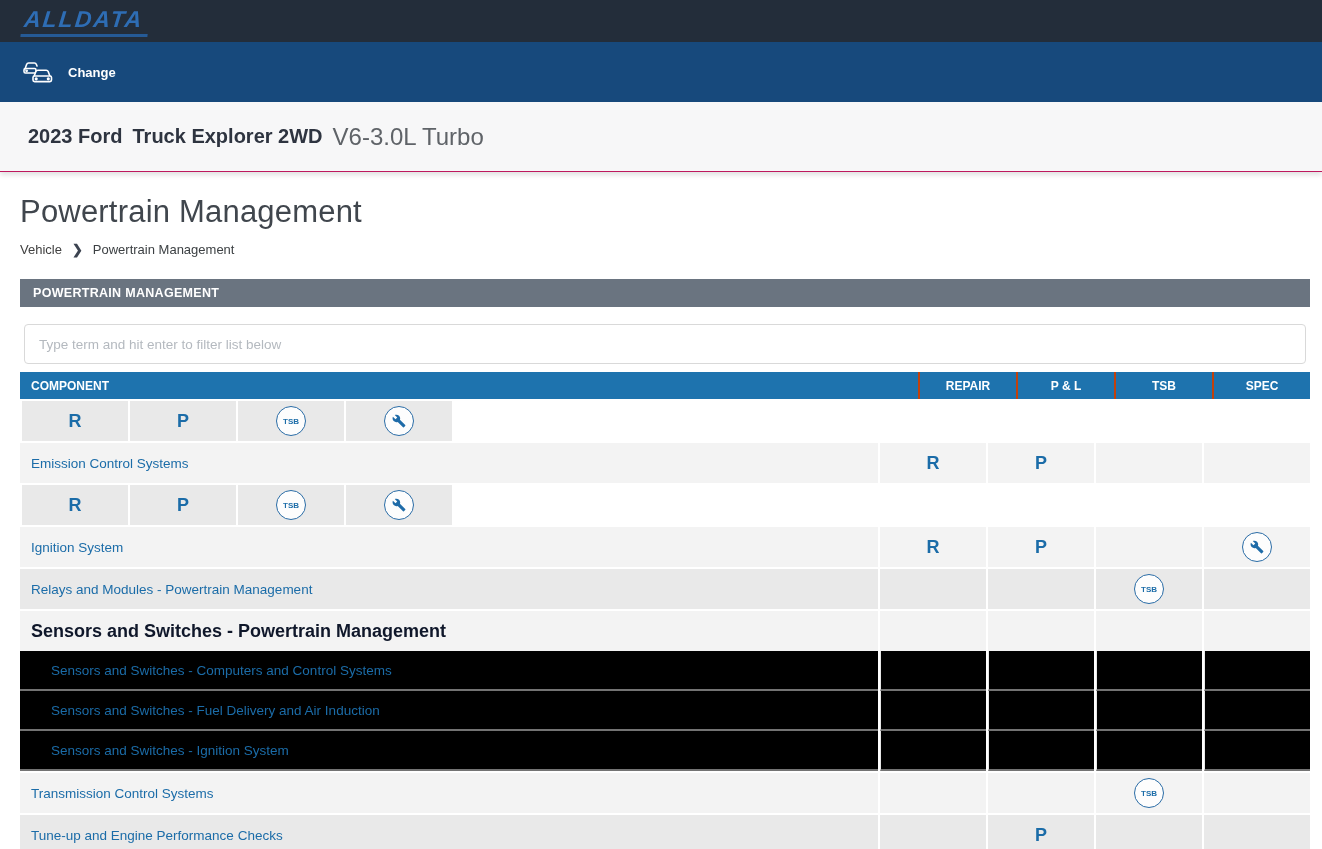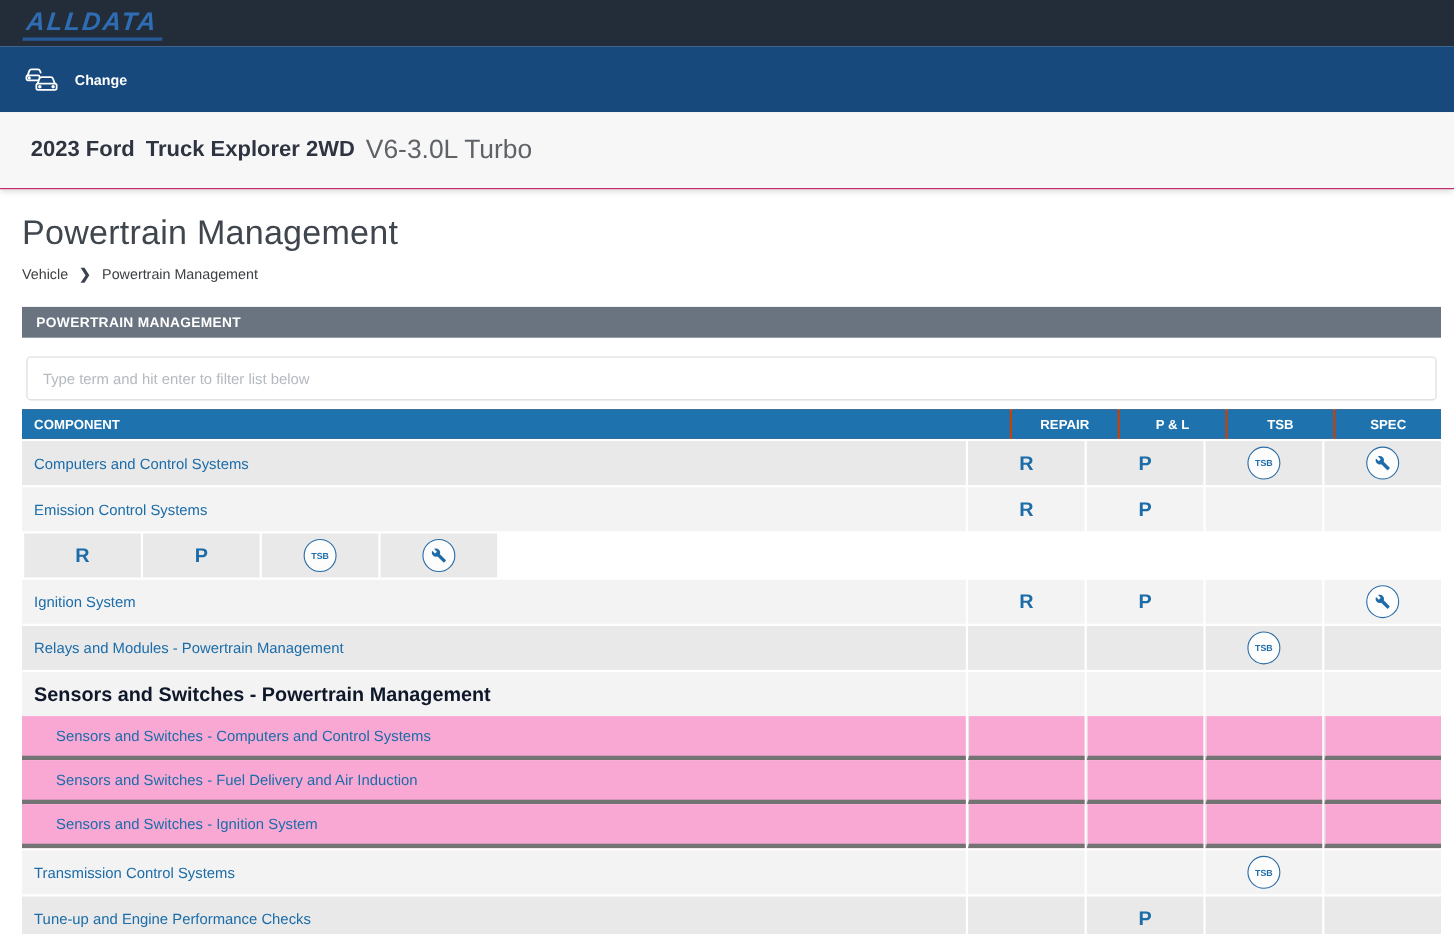--- a/index.html
+++ b/index.html
@@ -52,21 +52,21 @@
   .thead .hc + .hc { margin-left:2px; }
   .hc.mini { width:96px; }
 
   .trow { display:flex; height:40px; margin-top:2px; }
   .trow .cell { display:flex; align-items:center; justify-content:center; }
   .trow .cell.comp { flex:1; justify-content:flex-start; padding-left:11px; }
   .trow .cell.mini { width:106px; margin-left:2px; }
   .trow.shade-a .cell { background:#e9e9e9; }
   .trow.shade-b .cell { background:#f3f3f3; }
   .trow.shade-white { margin-top:0; height:40px; }
-  .trow.shade-white .cell { background:#f9a8d4; border-bottom:4px solid #737373; }
+  .trow.shade-white .cell { background:#000000; border-bottom:2px solid #737373; }
   .trow.shade-white .cell.mini { border-left:1px solid #e6e6e6; margin-left:2px; }
   .trow.indent .cell.comp { padding-left:31px; }
 
   .comp-link { color:#1b6ca8; font-size:13.5px; cursor:pointer; }
   .comp-text { color:#0f172a; font-size:18px;font-weight:bold; }
   .rp { color:#1b6ca8; font-size:18px; font-weight:bold; cursor:pointer; }
   .badge { width:30px; height:30px; border:1.5px solid #2a6ca6; border-radius:50%;
            background:#fdfdfd; color:#1b6ca8; font-size:8px; font-weight:bold;
            display:flex; align-items:center; justify-content:center; cursor:pointer; }
   .spec-circle { width:30px; height:30px; border:1.5px solid #2a6ca6; border-radius:50%;
@@ -119,23 +119,20 @@
   <div class="ctable">
     <div class="thead">
       <div class="hc comp">COMPONENT</div>
       <div class="hc mini">REPAIR</div>
       <div class="hc mini">P &amp; L</div>
       <div class="hc mini">TSB</div>
       <div class="hc mini">SPEC</div>
     </div>
     <div id="tbody">
         <div class="trow shade-a">
-          <div class="cell comp">
-            <span class="comp-link">Computers and Control Systems</span>
-          </div>
           <div class="cell mini">
             <span class="rp">R</span>
           </div>
           <div class="cell mini">
             <span class="rp">P</span>
           </div>
           <div class="cell mini">
             <span class="badge">TSB</span>
           </div>
           <div class="cell mini">

